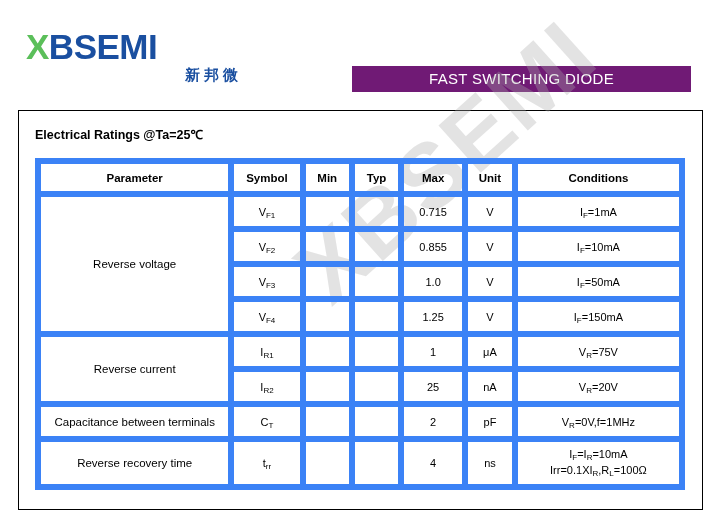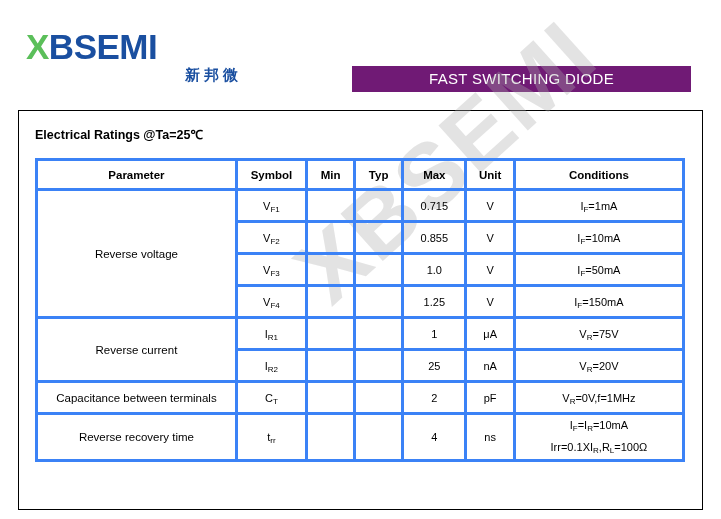--- a/index.html
+++ b/index.html
@@ -118,21 +118,21 @@
   
   table.ratings {
     position: absolute;
     left: 35px;
     top: 158px;
     width: 650px;
     border-collapse: collapse;
     font-size: 11px;
   }
   table.ratings td, table.ratings th {
-    border: 3px solid #3b82f6;
+    border: 6px solid #3b82f6;
     padding: 0;
     height: 29px;
     text-align: center;
     vertical-align: middle;
     font-weight: normal;
     background: transparent;
   }
   table.ratings th {
     font-weight: bold;
     font-size: 11.5px;
@@ -152,21 +152,21 @@
   .col-max { width: 64px; }
   .col-unit { width: 48px; }
   .col-cond { width: 174px; }
   sub {
     font-size: 8px;
     vertical-align: baseline;
     position: relative;
     top: 2px;
   }
   .cond-two-line {
-    line-height: 20px;
+    line-height: 15px;
     margin-top: 47px;
   }
 </style>
 </head>
 <body>
 
 <div class="page">
 
   <div class="header">
     <div class="logo">

